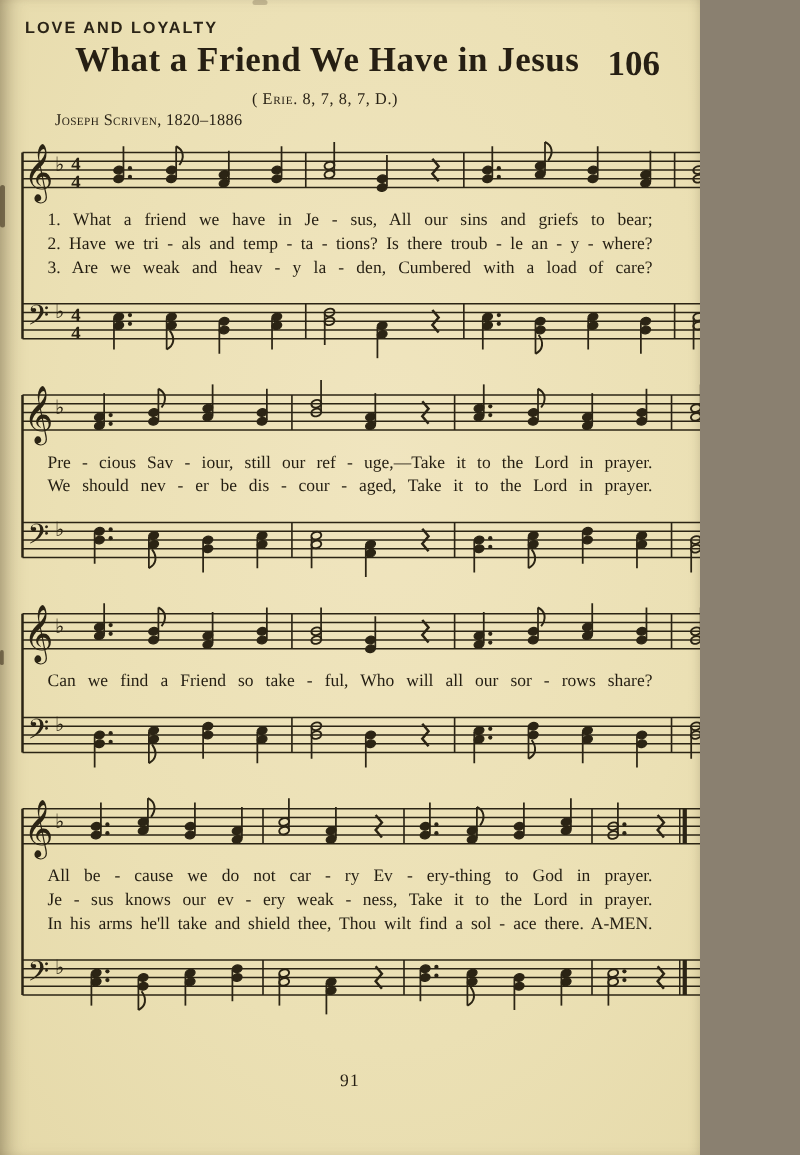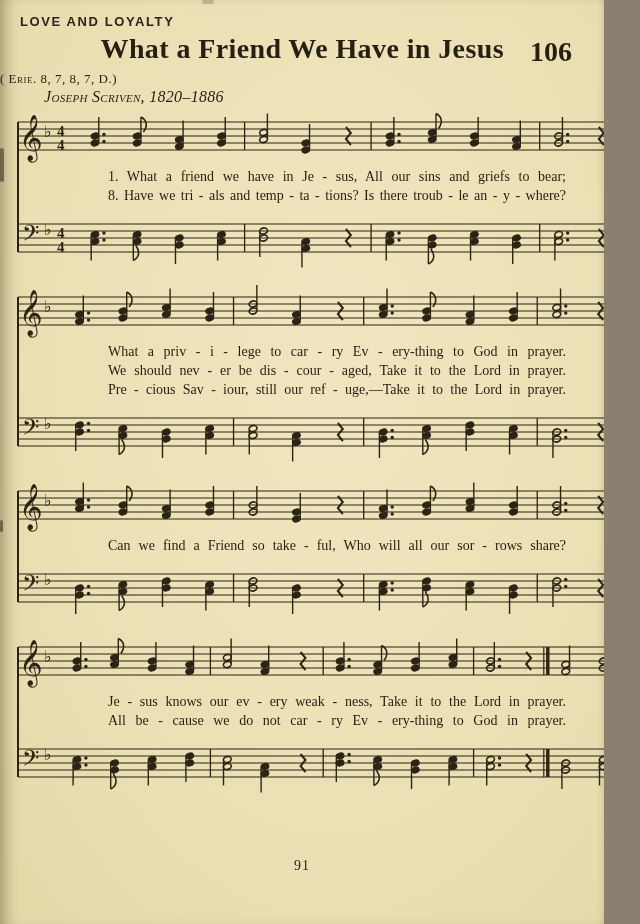--- a/index.html
+++ b/index.html
@@ -1,40 +1,40 @@
 <!DOCTYPE html>
 <html><head>
 <meta charset="utf-8">
 <style>
   html,body{margin:0;padding:0;background:#8a8070;}
   .page{
-    position:relative;width:604px;height:924px;overflow:hidden;
+    position:relative;width:560px;height:924px;overflow:hidden;
     background:radial-gradient(ellipse at 55% 40%, #f0e5bf 0%, #ebe0b4 60%, #e5d9a9 100%);
     font-family:"Liberation Serif", serif;color:#261f13;
     box-shadow:inset 14px 0 18px -12px rgba(70,55,30,.55), inset -6px 0 10px -8px rgba(70,55,30,.35);
   }
   .kicker{
     position:absolute;top:14px;left:20px;
     font-family:"Liberation Sans", sans-serif;font-size:13px;font-weight:bold;
     letter-spacing:1.6px;color:#2b2417;
   }
   .title-row{position:absolute;top:33px;left:60px;right:100px;text-align:right;}
   .title{font-size:28px;font-weight:bold;letter-spacing:.4px;white-space:nowrap;}
   .hymn-no{position:absolute;top:36px;right:32px;font-size:28px;font-weight:bold;}
   .tune-line{
-    position:absolute;top:71px;left:0;right:40px;text-align:left;
+    position:absolute;top:71px;left:0;right:40px;text-align:center;
     font-size:13px;font-variant:small-caps;letter-spacing:.5px;
   }
-  .byline-author{position:absolute;top:88px;left:44px;font-size:16px;font-variant:small-caps;letter-spacing:.3px;font-style:italic;}
+  .byline-author{position:absolute;top:88px;left:44px;font-size:13px;font-variant:small-caps;letter-spacing:.3px;}
   .byline-composer{position:absolute;top:88px;right:46px;font-size:14.5px;font-variant:small-caps;letter-spacing:.3px;}
   .systems{position:absolute;top:106px;left:0;right:0;}
   .system{position:relative;margin-bottom:13px;}
   .sysline{position:absolute;left:17px;top:16px;bottom:16px;width:2px;background:#2b2414;}
   svg.staff{display:block;}
-  .lyrics{padding:1px 38px 3px 60px;margin-left:48px;}
+  .lyrics{padding:1px 38px 3px 38px;}
   .lyric-line{
     font-size:14px;line-height:19px;color:#241e12;
     text-align:justify;text-align-last:justify;white-space:nowrap;
   }
   .pageno{position:absolute;bottom:50px;left:0;right:0;text-align:center;font-size:14px;letter-spacing:1px;}
   .speck{position:absolute;background:#4a3c26;border-radius:2px;opacity:.65;}
 </style>
 </head>
 <body>
 
@@ -116,21 +116,22 @@
             <ellipse cx="558.6615384615385" cy="37" rx="4" ry="3" transform="rotate(-16 558.6615384615385 37)" fill="none" stroke="#2b2414" stroke-width="1.6"></ellipse>
             <line x1="562.4615384615385" y1="36" x2="562.4615384615385" y2="11" stroke="#2b2414" stroke-width="1.4"></line>
             <circle cx="567.6615384615385" cy="28.5" r="1.7" fill="#2b2414"></circle>
             <circle cx="567.6615384615385" cy="35.5" r="1.7" fill="#2b2414"></circle>
             <path d="M 598.8153846153847 21 l 5 6 -5 6 5 6" stroke="#2b2414" stroke-width="2" fill="none"></path>
           </g>
           <line x1="624" y1="16" x2="624" y2="44" stroke="#2b2414" stroke-width="1.3"></line>
         </svg>
       <div class="lyrics">
         <div class="lyric-line">1. What a friend we have in Je - sus, All our sins and griefs to bear;</div>
-        <div class="lyric-line">8. Have we tri - als and temp - ta - tions? Is there troub - le an - y - where?</div>
+        <div class="lyric-line">2. Have we tri - als and temp - ta - tions? Is there troub - le an - y - where?</div>
+        <div class="lyric-line">3. Are we weak and heav - y la - den, Cumbered with a load of care?</div>
       </div>
       <svg class="staff" width="640" height="60">
           <line x1="18" y1="16" x2="624" y2="16" stroke="#2b2414" stroke-width="1.1"></line>
           <line x1="18" y1="23" x2="624" y2="23" stroke="#2b2414" stroke-width="1.1"></line>
           <line x1="18" y1="30" x2="624" y2="30" stroke="#2b2414" stroke-width="1.1"></line>
           <line x1="18" y1="37" x2="624" y2="37" stroke="#2b2414" stroke-width="1.1"></line>
           <line x1="18" y1="44" x2="624" y2="44" stroke="#2b2414" stroke-width="1.1"></line>
           <text x="22" y="37" font-size="27" fill="#2b2414" font-family="&quot;DejaVu Sans&quot;, sans-serif">𝄢</text>
           <text x="44" y="27" font-size="16" fill="#2b2414" font-family="&quot;DejaVu Sans&quot;, sans-serif">♭</text>
           <text x="57" y="30" font-size="15" font-weight="bold" fill="#2b2414" font-family="&quot;Liberation Serif&quot;, serif">4</text>
@@ -253,23 +254,22 @@
             <ellipse cx="556.7538461538462" cy="26.5" rx="4" ry="3" transform="rotate(-16 556.7538461538462 26.5)" fill="none" stroke="#2b2414" stroke-width="1.6"></ellipse>
             <ellipse cx="556.7538461538462" cy="33.5" rx="4" ry="3" transform="rotate(-16 556.7538461538462 33.5)" fill="none" stroke="#2b2414" stroke-width="1.6"></ellipse>
             <line x1="560.5538461538462" y1="32.5" x2="560.5538461538462" y2="7.5" stroke="#2b2414" stroke-width="1.4"></line>
             <circle cx="565.7538461538462" cy="25" r="1.7" fill="#2b2414"></circle>
             <circle cx="565.7538461538462" cy="32" r="1.7" fill="#2b2414"></circle>
             <path d="M 598.1384615384616 21 l 5 6 -5 6 5 6" stroke="#2b2414" stroke-width="2" fill="none"></path>
           </g>
           <line x1="624" y1="16" x2="624" y2="44" stroke="#2b2414" stroke-width="1.3"></line>
         </svg>
       <div class="lyrics">
-        <div class="lyric-line">What a priv - i - lege to car - ry Ev - ery-thing to God in prayer.</div>
+        <div class="lyric-line">Pre - cious Sav - iour, still our ref - uge,—Take it to the Lord in prayer.</div>
         <div class="lyric-line">We should nev - er be dis - cour - aged, Take it to the Lord in prayer.</div>
-        <div class="lyric-line">Pre - cious Sav - iour, still our ref - uge,—Take it to the Lord in prayer.</div>
       </div>
       <svg class="staff" width="640" height="60">
           <line x1="18" y1="16" x2="624" y2="16" stroke="#2b2414" stroke-width="1.1"></line>
           <line x1="18" y1="23" x2="624" y2="23" stroke="#2b2414" stroke-width="1.1"></line>
           <line x1="18" y1="30" x2="624" y2="30" stroke="#2b2414" stroke-width="1.1"></line>
           <line x1="18" y1="37" x2="624" y2="37" stroke="#2b2414" stroke-width="1.1"></line>
           <line x1="18" y1="44" x2="624" y2="44" stroke="#2b2414" stroke-width="1.1"></line>
           <text x="22" y="37" font-size="27" fill="#2b2414" font-family="&quot;DejaVu Sans&quot;, sans-serif">𝄢</text>
           <text x="44" y="27" font-size="16" fill="#2b2414" font-family="&quot;DejaVu Sans&quot;, sans-serif">♭</text>
           <g>
@@ -536,22 +536,23 @@
             <ellipse cx="565.72" cy="40.5" rx="4" ry="3" transform="rotate(-16 565.72 40.5)" fill="none" stroke="#2b2414" stroke-width="1.6"></ellipse>
             <line x1="569.52" y1="39.5" x2="569.52" y2="14.5" stroke="#2b2414" stroke-width="1.4"></line>
             <ellipse cx="603.32" cy="30" rx="4" ry="3" transform="rotate(-16 603.32 30)" fill="none" stroke="#2b2414" stroke-width="1.6"></ellipse>
             <ellipse cx="603.32" cy="37" rx="4" ry="3" transform="rotate(-16 603.32 37)" fill="none" stroke="#2b2414" stroke-width="1.6"></ellipse>
             <line x1="607.12" y1="36" x2="607.12" y2="11" stroke="#2b2414" stroke-width="1.4"></line>
           </g>
           <line x1="619" y1="16" x2="619" y2="44" stroke="#2b2414" stroke-width="1.2"></line>
           <line x1="623" y1="16" x2="623" y2="44" stroke="#2b2414" stroke-width="3.4"></line>
         </svg>
       <div class="lyrics">
+        <div class="lyric-line">All be - cause we do not car - ry Ev - ery-thing to God in prayer.</div>
         <div class="lyric-line">Je - sus knows our ev - ery weak - ness, Take it to the Lord in prayer.</div>
-        <div class="lyric-line">All be - cause we do not car - ry Ev - ery-thing to God in prayer.</div>
+        <div class="lyric-line">In his arms he'll take and shield thee, Thou wilt find a sol - ace there. A-MEN.</div>
       </div>
       <svg class="staff" width="640" height="60">
           <line x1="18" y1="16" x2="624" y2="16" stroke="#2b2414" stroke-width="1.1"></line>
           <line x1="18" y1="23" x2="624" y2="23" stroke="#2b2414" stroke-width="1.1"></line>
           <line x1="18" y1="30" x2="624" y2="30" stroke="#2b2414" stroke-width="1.1"></line>
           <line x1="18" y1="37" x2="624" y2="37" stroke="#2b2414" stroke-width="1.1"></line>
           <line x1="18" y1="44" x2="624" y2="44" stroke="#2b2414" stroke-width="1.1"></line>
           <text x="22" y="37" font-size="27" fill="#2b2414" font-family="&quot;DejaVu Sans&quot;, sans-serif">𝄢</text>
           <text x="44" y="27" font-size="16" fill="#2b2414" font-family="&quot;DejaVu Sans&quot;, sans-serif">♭</text>
           <g>

